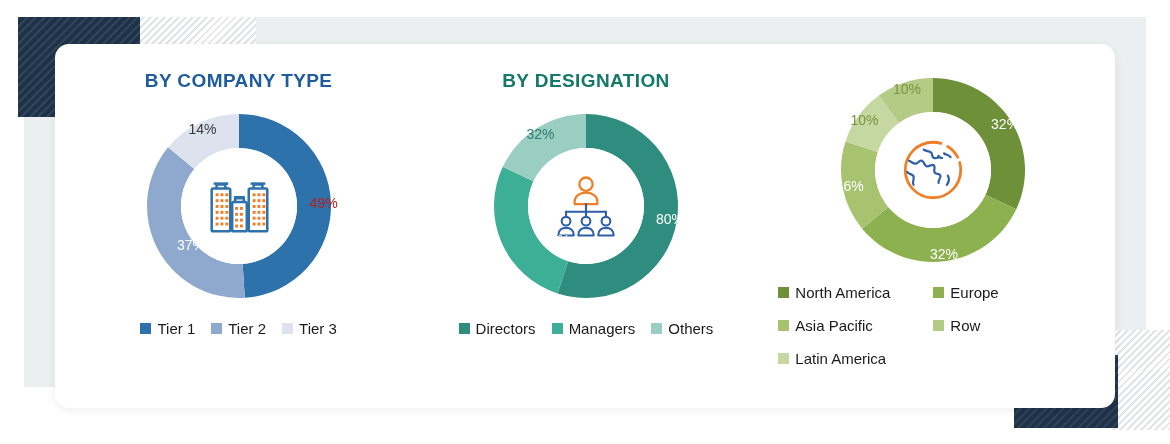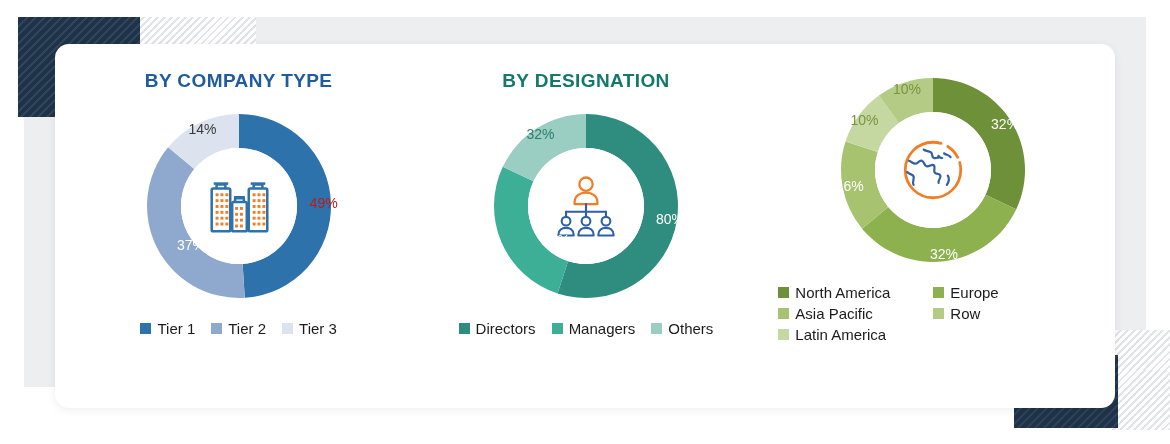--- a/index.html
+++ b/index.html
@@ -87,21 +87,21 @@
 
   .pct {
     position:absolute; font-size:14px; font-weight:normal;
     transform:translate(-50%,-50%); white-space:nowrap;
   }
 
   .legend {
     margin-top:14px; display:flex; flex-wrap:wrap;
     justify-content:center; gap:12px 16px; width:100%;
   }
-  .legend.region { width:310px; justify-content:flex-start; gap:4px 0; }
+  .legend.region { width:310px; justify-content:flex-start; gap:16px 0; }
   .legend.region .legend-item { width:50%; }
   .legend-item { display:flex; align-items:center; gap:6px; font-size:15px; color:#1b1b1b; }
   .swatch { width:11px; height:11px; flex:none; display:inline-block; }
 </style>
 </head>
 <body>
 
 <div id="stage">
 
   <div class="gray-band"></div>

